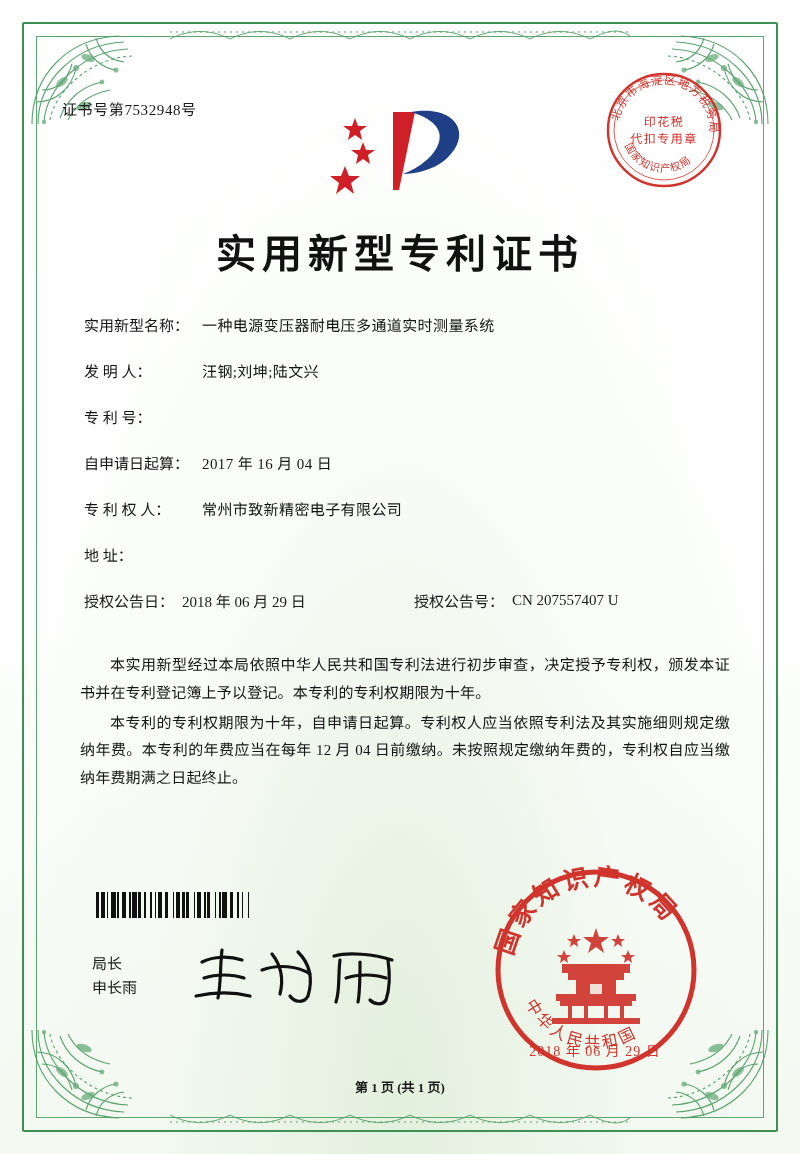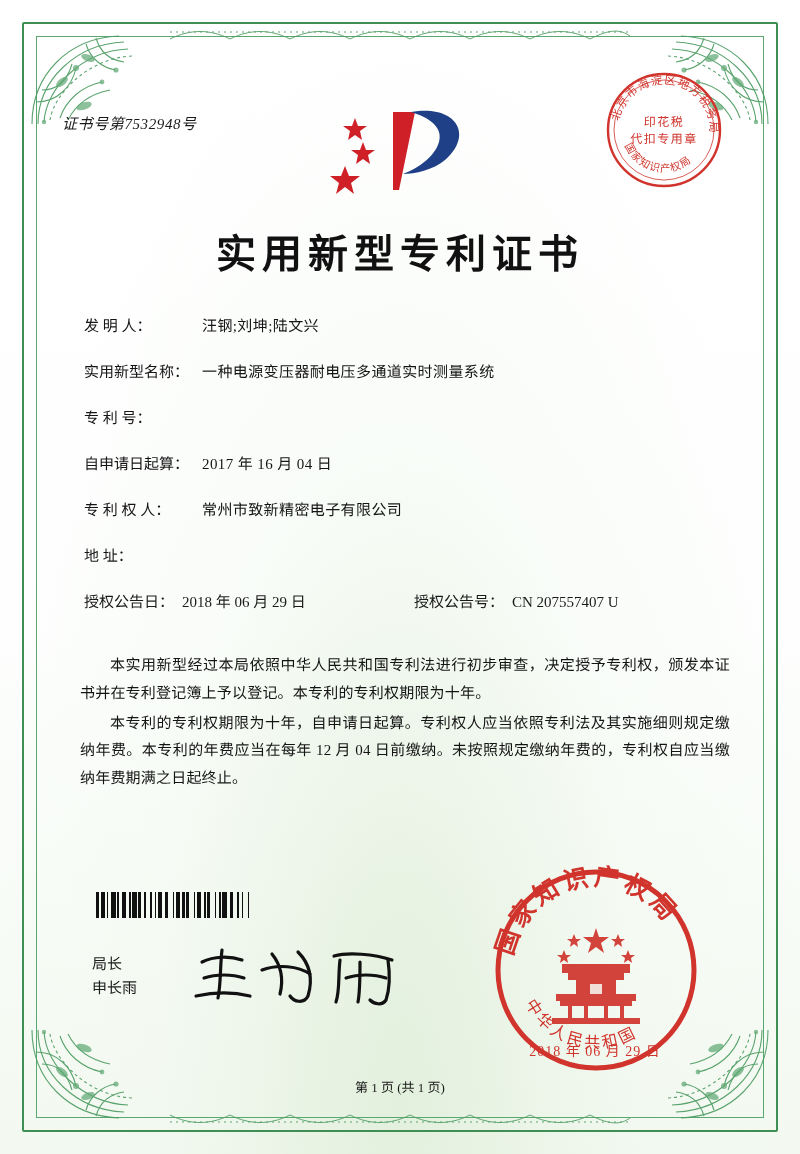--- a/index.html
+++ b/index.html
@@ -61,25 +61,24 @@
 
   
   .content {
     position: absolute;
     left: 56px; right: 56px; top: 52px; bottom: 52px;
   }
 
   .cert-no {
     position: absolute;
     left: 6px;
-    top: 60px;
+    top: 46px;
     font-size: 15px;
     letter-spacing: .6px;
     color: #1a1a1a;
-    font-style: italic;
   }
 
   
   .emblem {
     position: absolute;
     left: 50%;
     top: 42px;
     transform: translateX(-50%);
     width: 170px;
     height: 110px;
@@ -134,21 +133,21 @@
   }
 
   .field-row2 {
     display: flex;
     align-items: baseline;
     font-size: 15px;
     margin-bottom: 10px;
   }
   .field-row2 .cell {
     display: flex;
-    align-items: flex-end;
+    align-items: center;
   }
   .field-row2 .cell.first { width: 330px; flex: 0 0 330px; }
   .field-row2 .lbl2 { margin-right: 8px; }
 
   
   .paras {
     position: absolute;
     top: 600px;
     left: 24px;
     right: 14px;
@@ -217,20 +216,21 @@
     letter-spacing: 1px;
   }
 
   .footer {
     position: absolute;
     left: 0; right: 0;
     bottom: 6px;
     text-align: center;
     font-size: 13px;
     color: #1a1a1a;
+    font-weight: bold;
   }
 </style>
 </head>
 <body>
 
 <div class="page">
 
   <div class="border-outer"></div>
   <div class="border-inner"></div>
 
@@ -385,27 +385,27 @@
         <text x="62" y="58" text-anchor="middle" font-size="12" fill="#d0342c" font-family="'Liberation Serif',serif" letter-spacing="1.5">印花税</text>
         <text x="62" y="75" text-anchor="middle" font-size="12" fill="#d0342c" font-family="'Liberation Serif',serif" letter-spacing="1.5">代扣专用章</text>
       </svg>
     </div>
 
     <div class="title">实用新型专利证书</div>
 
     <div class="fields">
 
       <div class="field">
+        <span class="lbl">实用新型名称：</span>
+        <span class="val">一种电源变压器耐电压多通道实时测量系统</span>
+      </div>
+
+      <div class="field">
         <span class="lbl">发 明 人：</span>
         <span class="val">汪钢;刘坤;陆文兴</span>
-      </div>
-
-      <div class="field">
-        <span class="lbl">实用新型名称：</span>
-        <span class="val">一种电源变压器耐电压多通道实时测量系统</span>
       </div>
 
       <div class="field">
         <span class="lbl">专 利 号：</span>
       </div>
 
       <div class="field">
         <span class="lbl">自申请日起算：</span>
         <span class="val">2017 年 16 月 04 日</span>
       </div>

